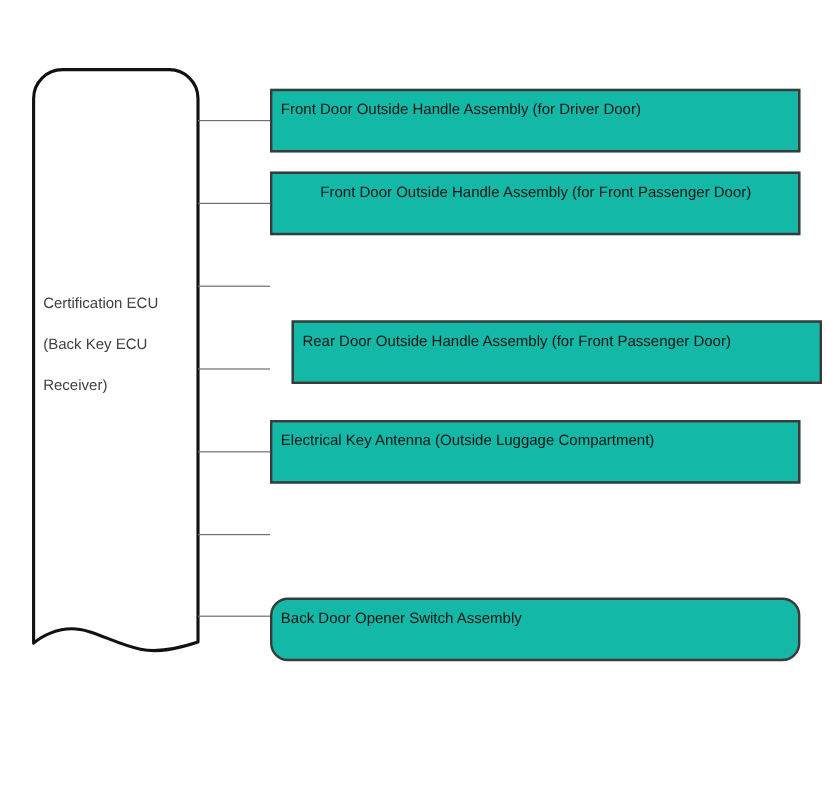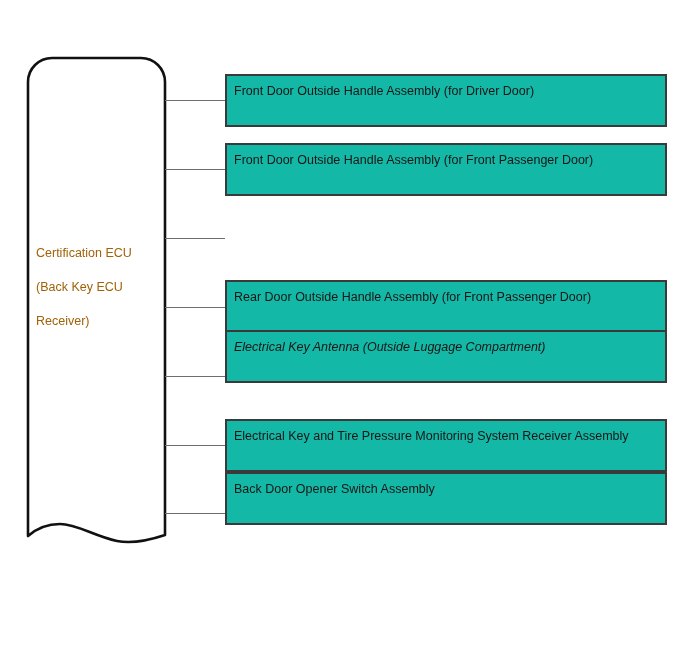--- a/index.html
+++ b/index.html
@@ -29,21 +29,21 @@
     height: 495px;
     pointer-events: none;
   }
   .ecu-label {
     position: absolute;
     left: 36px;
     top: 228px;
     width: 120px;
     font-size: 12.5px;
     line-height: 17px;
-    color: #a16207;
+    color: #404040;
     white-space: pre-line;
   }
 
   
   .connector {
     position: absolute;
     left: 165px;
     width: 60px;
     height: 0;
     border-top: 1.5px solid #6e6e6e;
@@ -99,34 +99,31 @@
   <div class="connector" style="top:238px;"></div>
   <div class="connector" style="top:307px;"></div>
   <div class="connector" style="top:376px;"></div>
   <div class="connector" style="top:445px;"></div>
   <div class="connector" style="top:513px;"></div>
 
   <div class="comp-box" style="top:74px;">
     <div class="comp-box-label">Front Door Outside Handle Assembly (for Driver Door)</div>
   </div>
 
-  <div class="comp-box" style="top:143px;">
+  <div class="comp-box" style="top:143px;text-align:center;">
     <div class="comp-box-label">Front Door Outside Handle Assembly (for Front Passenger Door)</div>
   </div>
 
 
-  <div class="comp-box" style="top:280px;">
+  <div class="comp-box" style="top:267px;margin-left:18px;">
     <div class="comp-box-label">Rear Door Outside Handle Assembly (for Front Passenger Door)</div>
   </div>
 
-  <div class="comp-box" style="top:330px;font-style:italic;">
+  <div class="comp-box" style="top:350px;">
     <div class="comp-box-label">Electrical Key Antenna (Outside Luggage Compartment)</div>
   </div>
 
-  <div class="comp-box" style="top:419px;">
-    <div class="comp-box-label">Electrical Key and Tire Pressure Monitoring System Receiver Assembly</div>
-  </div>
 
-  <div class="comp-box" style="top:472px;">
+  <div class="comp-box" style="top:498px;border-radius:15px;">
     <div class="comp-box-label">Back Door Opener Switch Assembly</div>
   </div>
 
 </div>
 
 </body></html>

